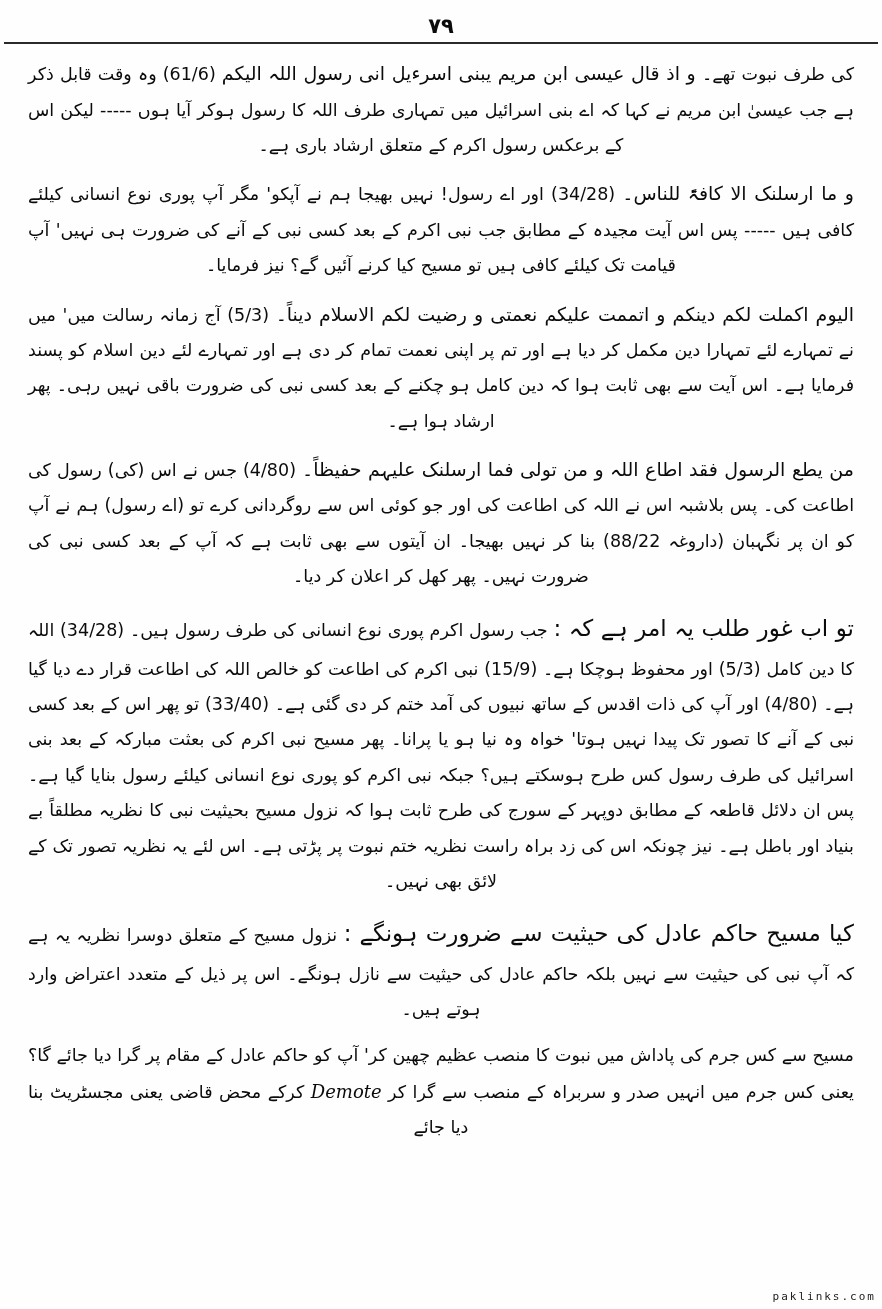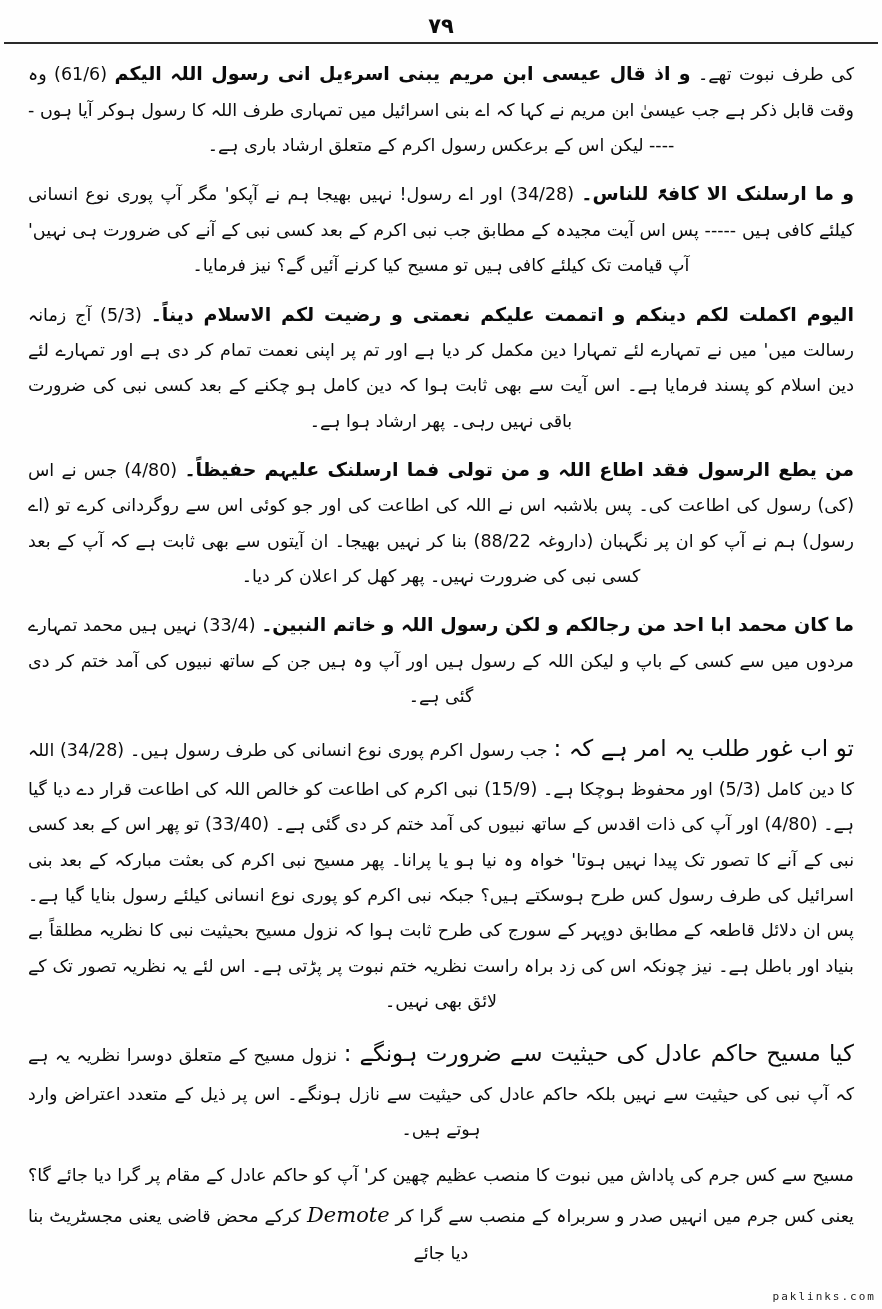--- a/index.html
+++ b/index.html
@@ -40,31 +40,31 @@
     line-height:2.02;
     text-align:justify;
   }
   p.para{
     margin:0 0 11px 0;
     text-align:justify;
     text-align-last:center;
   }
   .seg-normal{}
   .seg-bold{
-    font-weight:bold;
+    font-weight:normal;
     font-size:19px;
   }
   .seg-heading{
     font-weight:normal;
     font-size:23px;
   }
   .seg-latin{
     font-family:"DejaVu Serif",serif;
     font-style:italic;
-    font-size:21px;
+    font-size:18px;
     direction:ltr;
     unicode-bidi:embed;
   }
   .watermark{
     position:absolute;
     right:6px;
     bottom:6px;
     direction:ltr;
     font-family:"DejaVu Sans Mono",monospace;
     font-size:11px;
@@ -81,21 +81,20 @@
     <span class="page-number">٧٩</span>
   </div>
 
   <div class="rule"></div>
 
   <div class="content">
       <p class="para"><span class="seg-normal">کی طرف نبوت تھے۔ </span><span class="seg-bold">و اذ قال عیسی ابن مریم یبنی اسرءیل انی رسول اللہ الیکم</span><span class="seg-normal"> (61/6) وہ وقت قابل ذکر ہے جب عیسیٰ ابن مریم نے کہا کہ اے بنی اسرائیل میں تمہاری طرف اللہ کا رسول ہوکر آیا ہوں ----- لیکن اس کے برعکس رسول اکرم کے متعلق ارشاد باری ہے۔</span></p>
       <p class="para"><span class="seg-bold">و ما ارسلنک الا کافۃً للناس۔</span><span class="seg-normal"> (34/28) اور اے رسول! نہیں بھیجا ہم نے آپکو' مگر آپ پوری نوع انسانی کیلئے کافی ہیں ----- پس اس آیت مجیدہ کے مطابق جب نبی اکرم کے بعد کسی نبی کے آنے کی ضرورت ہی نہیں' آپ قیامت تک کیلئے کافی ہیں تو مسیح کیا کرنے آئیں گے؟ نیز فرمایا۔</span></p>
       <p class="para"><span class="seg-bold">الیوم اکملت لکم دینکم و اتممت علیکم نعمتی و رضیت لکم الاسلام دیناً۔</span><span class="seg-normal"> (5/3) آج زمانہ رسالت میں' میں نے تمہارے لئے تمہارا دین مکمل کر دیا ہے اور تم پر اپنی نعمت تمام کر دی ہے اور تمہارے لئے دین اسلام کو پسند فرمایا ہے۔ اس آیت سے بھی ثابت ہوا کہ دین کامل ہو چکنے کے بعد کسی نبی کی ضرورت باقی نہیں رہی۔ پھر ارشاد ہوا ہے۔</span></p>
       <p class="para"><span class="seg-bold">من یطع الرسول فقد اطاع اللہ و من تولی فما ارسلنک علیہم حفیظاً۔</span><span class="seg-normal"> (4/80) جس نے اس (کی) رسول کی اطاعت کی۔ پس بلاشبہ اس نے اللہ کی اطاعت کی اور جو کوئی اس سے روگردانی کرے تو (اے رسول) ہم نے آپ کو ان پر نگہبان (داروغہ 88/22) بنا کر نہیں بھیجا۔ ان آیتوں سے بھی ثابت ہے کہ آپ کے بعد کسی نبی کی ضرورت نہیں۔ پھر کھل کر اعلان کر دیا۔</span></p>
-      <p class="para"><span class="seg-bold">ما کان محمد ابا احد من رجالکم و لکن رسول اللہ و خاتم النبین۔</span><span class="seg-normal"> (33/4) نہیں ہیں محمد تمہارے مردوں میں سے کسی کے باپ و لیکن اللہ کے رسول ہیں اور آپ وہ ہیں جن کے ساتھ نبیوں کی آمد ختم کر دی گئی ہے۔</span></p>
       <p class="para"><span class="seg-heading">تو اب غور طلب یہ امر ہے کہ :</span><span class="seg-normal"> جب رسول اکرم پوری نوع انسانی کی طرف رسول ہیں۔ (34/28) اللہ کا دین کامل (5/3) اور محفوظ ہوچکا ہے۔ (15/9) نبی اکرم کی اطاعت کو خالص اللہ کی اطاعت قرار دے دیا گیا ہے۔ (4/80) اور آپ کی ذات اقدس کے ساتھ نبیوں کی آمد ختم کر دی گئی ہے۔ (33/40) تو پھر اس کے بعد کسی نبی کے آنے کا تصور تک پیدا نہیں ہوتا' خواہ وہ نیا ہو یا پرانا۔ پھر مسیح نبی اکرم کی بعثت مبارکہ کے بعد بنی اسرائیل کی طرف رسول کس طرح ہوسکتے ہیں؟ جبکہ نبی اکرم کو پوری نوع انسانی کیلئے رسول بنایا گیا ہے۔ پس ان دلائل قاطعہ کے مطابق دوپہر کے سورج کی طرح ثابت ہوا کہ نزول مسیح بحیثیت نبی کا نظریہ مطلقاً بے بنیاد اور باطل ہے۔ نیز چونکہ اس کی زد براہ راست نظریہ ختم نبوت پر پڑتی ہے۔ اس لئے یہ نظریہ تصور تک کے لائق بھی نہیں۔</span></p>
       <p class="para"><span class="seg-heading">کیا مسیح حاکم عادل کی حیثیت سے ضرورت ہونگے :</span><span class="seg-normal"> نزول مسیح کے متعلق دوسرا نظریہ یہ ہے کہ آپ نبی کی حیثیت سے نہیں بلکہ حاکم عادل کی حیثیت سے نازل ہونگے۔ اس پر ذیل کے متعدد اعتراض وارد ہوتے ہیں۔</span></p>
       <p class="para"><span class="seg-normal">مسیح سے کس جرم کی پاداش میں نبوت کا منصب عظیم چھین کر' آپ کو حاکم عادل کے مقام پر گرا دیا جائے گا؟ یعنی کس جرم میں انہیں صدر و سربراہ کے منصب سے گرا کر </span><span class="seg-latin">Demote</span><span class="seg-normal"> کرکے محض قاضی یعنی مجسٹریٹ بنا دیا جائے</span></p>
     </div>
 
   <div class="watermark">paklinks.com</div>
 
 </div>
 
 </body></html>

